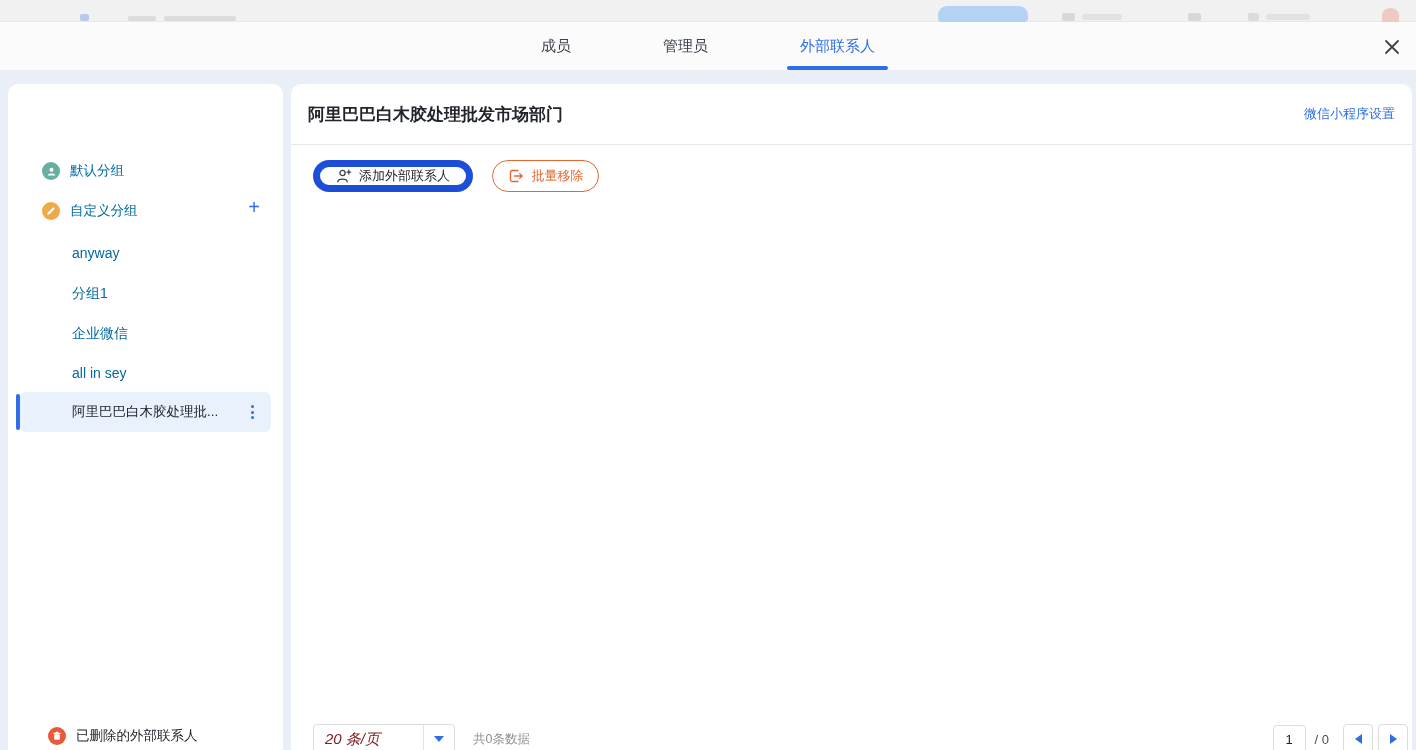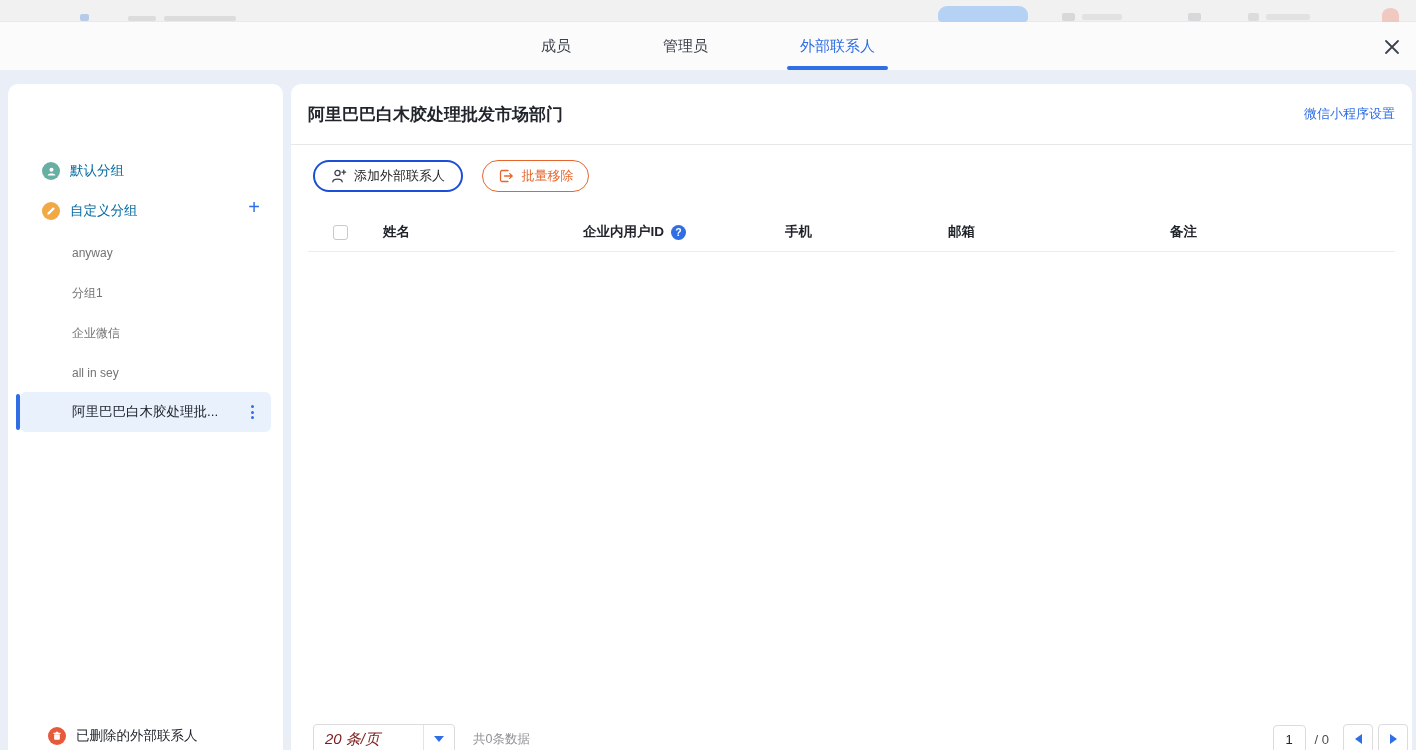--- a/index.html
+++ b/index.html
@@ -52,21 +52,21 @@
   .group-row { position:absolute; left:34px; display:flex; align-items:center; gap:10px;
     font-size:13.5px; color:#0369a1; height:22px; }
   .badge { width:18px; height:18px; border-radius:50%; display:flex;
     align-items:center; justify-content:center; flex:0 0 18px; }
   .badge.teal { background:#68afa3; }
   .badge.orange { background:#f0a944; }
   .badge.red { background:#e7593b; }
   .add-group { position:absolute; right:18px; top:112px; width:22px; height:22px;
     color:#2f6ee5; font-size:20px; font-weight:400; line-height:22px; text-align:center;
     cursor:pointer; }
-  .group-item { position:absolute; left:64px; font-size:12px; color:#737373;
+  .group-item { position:absolute; left:64px; font-size:14px; color:#0369a1;
     height:18px; line-height:18px; cursor:pointer; }
   .group-selected { position:absolute; left:12px; top:308px; width:251px; height:40px;
     background:#e9f1fd; border-radius:6px; display:flex; align-items:center;
     padding-left:52px; font-size:13.5px; color:#21252b; cursor:pointer; }
   .sel-indicator { position:absolute; left:8px; top:310px; width:4px; height:36px;
     background:#2f6ee5; border-radius:2px; }
   .kebab { position:absolute; right:14px; top:50%; transform:translateY(-50%);
     display:flex; flex-direction:column; gap:2.5px; cursor:pointer; padding:3px; }
   .kebab i { width:3px; height:3px; border-radius:50%; background:#2f6ee5; display:block; }
   .deleted-row { position:absolute; left:34px; bottom:19px; display:flex;
@@ -76,21 +76,21 @@
   .main-titlebar { position:absolute; left:0; top:0; width:100%; height:61px;
     display:flex; align-items:center; justify-content:space-between;
     padding:0 17px; border-bottom:1px solid #e8e8e8; }
   .main-title { font-size:17px; font-weight:bold; color:#21252b; }
   .mini-link { font-size:13px; color:#2f6ee5; cursor:pointer; }
 
   .toolbar { position:absolute; left:22px; right:6px; top:76px; height:32px; }
   .btn { display:inline-flex; align-items:center; gap:7px; height:32px;
     border-radius:16px; background:#fff; font-size:13px; cursor:pointer;
     vertical-align:top; }
-  .btn-add { border:2px solid #1d4ed8; color:#262626; padding:0 16px; }
+  .btn-add { border:7px solid #1d4ed8; color:#262626; padding:0 16px; }
   .btn-remove { border:1px solid #e6662d; color:#e6662d; padding:0 15px; margin-left:15px; }
   .search-box { position:absolute; right:0; top:1px; width:200px; height:29px;
     border:1px solid #e2e2e4; border-radius:15px; background:#fff;
     display:flex; align-items:center; padding:0 10px 0 14px; }
   .search-box input { flex:1; border:none; outline:none; font-size:13px;
     color:#333; background:transparent; font-family:inherit; min-width:0; }
   .search-box input::placeholder { color:#b9b9bc; }
 
   .thead { position:absolute; left:17px; right:17px; top:128px; height:40px;
     border-bottom:1px solid #ececee; }
@@ -235,39 +235,20 @@
           <span style="display:flex;">
             <svg width="16" height="16" viewBox="0 0 16 16" fill="none">
               <path d="M10 2.5 H4 C3.2 2.5 2.5 3.2 2.5 4 V12 C2.5 12.8 3.2 13.5 4 13.5 H10" stroke="#e6662d" stroke-width="1.3" stroke-linecap="round"></path>
               <path d="M6.5 8 H14 M11.7 5.6 L14.2 8 L11.7 10.4" stroke="#e6662d" stroke-width="1.3" stroke-linecap="round" stroke-linejoin="round"></path>
             </svg>
           </span>
           <span>批量移除</span>
         </div>
       </div>
 
-      <div class="thead">
-        <div class="checkbox"></div>
-        <div class="th" style="left:75px;">
-          <span>姓名</span>
-        </div>
-        <div class="th" style="left:275px;">
-          <span>企业内用户ID</span>
-          <span class="q-badge">?</span>
-        </div>
-        <div class="th" style="left:477px;">
-          <span>手机</span>
-        </div>
-        <div class="th" style="left:640px;">
-          <span>邮箱</span>
-        </div>
-        <div class="th" style="left:862px;">
-          <span>备注</span>
-        </div>
-      </div>
 
       <div class="tbody-empty"></div>
 
       <div class="tfoot">
         <div class="page-size">
           <span class="ps-label">20 条/页</span>
           <span class="ps-arrow-box">
             <span class="caret-down"></span>
           </span>
         </div>

